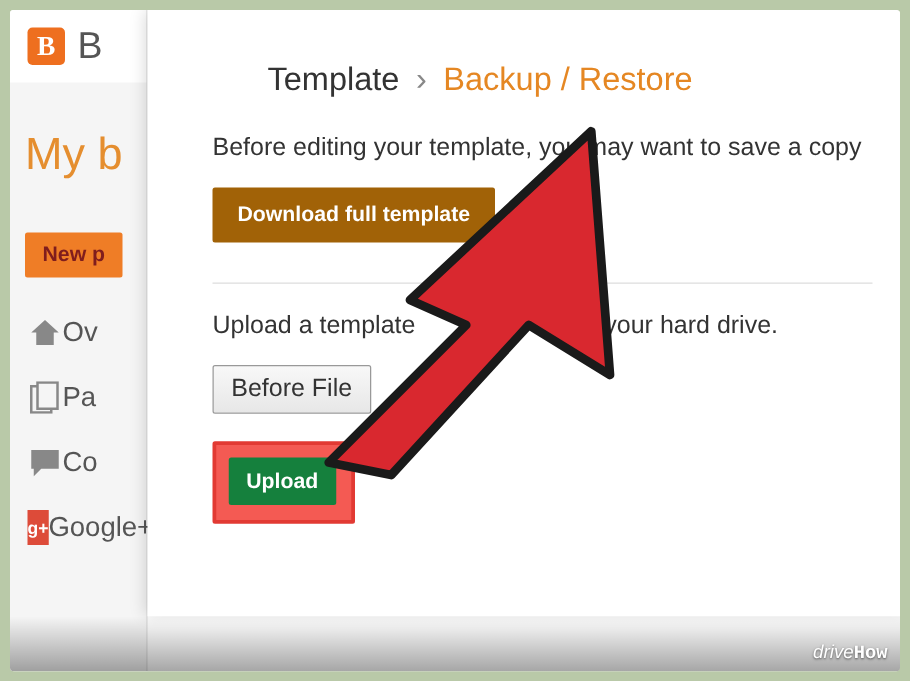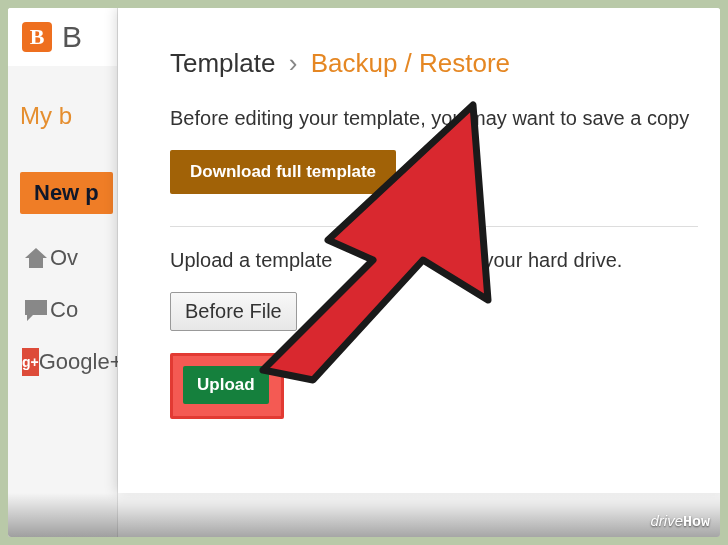--- a/index.html
+++ b/index.html
@@ -50,31 +50,31 @@
       font-weight: bold;
       font-size: 22px;
       font-family: Georgia, serif;
     }
     .logo-text {
       font-size: 30px;
       color: #555;
     }
     .my-blogs {
       padding: 36px 0 0 12px;
-      font-size: 24px;
+      font-size: 36px;
       color: #e58e2f;
     }
     .newp-row {
       padding: 42px 0 0 12px;
     }
     .newp-btn {
       display: inline-block;
       background: #ef7d26;
-      color: #0f172a;
-      font-size: 22px;
+      color: #7f1d1d;
+      font-size: 17px;
       font-weight: bold;
       padding: 8px 14px;
       border-radius: 2px;
     }
     .nav {
       margin-top: 30px;
       display: flex;
       flex-direction: column;
       gap: 24px;
       padding-left: 14px;
@@ -112,20 +112,21 @@
       width: 610px;
       height: 485px;
       background: #fff;
       box-shadow: -2px 0 12px rgba(0,0,0,0.15);
       padding: 40px 30px 0 52px;
     }
     .crumb {
       font-size: 26px;
       color: #333;
       margin-bottom: 28px;
+      margin-left: 44px;
     }
     .crumb-sep {
       color: #888;
       margin: 0 6px;
     }
     .crumb-active {
       color: #e58723;
     }
     .body-text {
       font-size: 20px;
@@ -226,20 +227,29 @@
       <div class="nav-item">
         <span class="nav-icon">
           <svg width="26" height="24" viewBox="0 0 26 24">
               <path d="M13 2 L24 12 H20 V22 H6 V12 H2 Z" fill="#888"></path>
             </svg>
         </span>
         <span>Ov</span>
       </div>
       <div class="nav-item">
         <span class="nav-icon">
+          <svg width="24" height="26" viewBox="0 0 24 26">
+              <rect x="1" y="4" width="16" height="21" fill="none" stroke="#888" stroke-width="2"></rect>
+              <rect x="6" y="1" width="16" height="21" fill="#f5f5f5" stroke="#888" stroke-width="2"></rect>
+            </svg>
+        </span>
+        <span>Pa</span>
+      </div>
+      <div class="nav-item">
+        <span class="nav-icon">
           <svg width="26" height="24" viewBox="0 0 26 24">
               <path d="M2 2 H24 V17 H10 L4 23 V17 H2 Z" fill="#888"></path>
             </svg>
         </span>
         <span>Co</span>
       </div>
       <div class="nav-item">
         <span class="gplus">g+</span>
         <span>Google+</span>
       </div>

